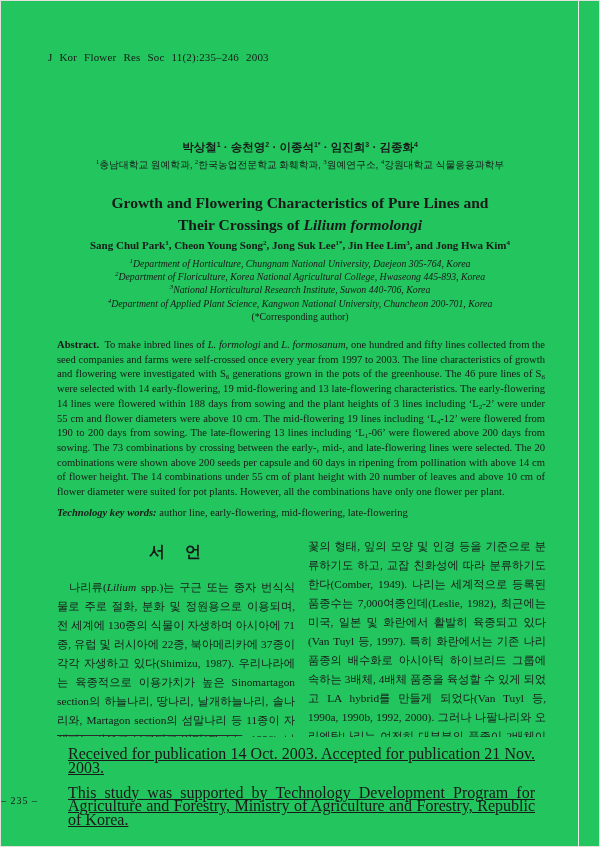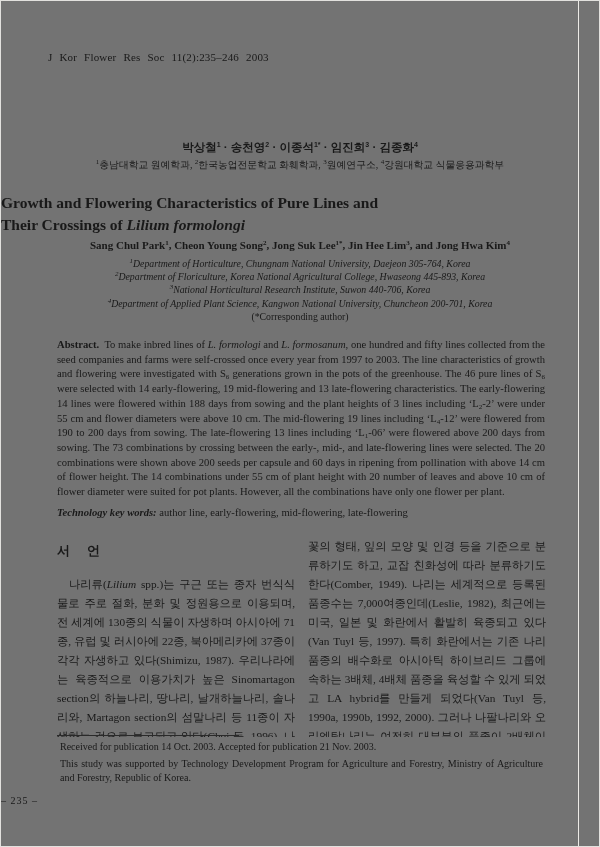--- a/index.html
+++ b/index.html
@@ -1,47 +1,47 @@
 <!DOCTYPE html>
 <html><head>
 <meta charset="utf-8">
 <style>
   html,body{margin:0;padding:0;background:#f1f0ee;}
   .page{
     position:relative;width:600px;height:847px;margin:0 auto;
-    background:#737373;border:1px solid #e2e1de;box-sizing:border-box;
+    background:#22c55e;border:1px solid #e2e1de;box-sizing:border-box;
     overflow:hidden;color:#191919;
     font-family:"Liberation Serif","DejaVu Serif",serif;
   }
   .page::after{content:"";position:absolute;top:0;right:20px;bottom:0;width:1px;background:#eceae6;}
   .journal-header{position:absolute;top:50px;left:47px;font-size:11px;word-spacing:4px;letter-spacing:.2px;}
   .kr-title{position:absolute;top:103px;left:0;width:100%;margin:0;text-align:center;
     font-family:"Liberation Sans","DejaVu Sans",sans-serif;font-size:17.5px;font-weight:bold;letter-spacing:1px;}
   .kr-authors{position:absolute;top:139px;left:0;width:100%;text-align:center;
     font-family:"Liberation Sans","DejaVu Sans",sans-serif;font-size:11.5px;font-weight:bold;}
   .kr-affils{position:absolute;top:158px;left:0;width:100%;text-align:center;font-size:9.8px;}
-  .en-title{position:absolute;top:191px;left:0;width:100%;margin:0;
+  .en-title{position:absolute;top:191px;left:0;width:100%;margin:0;text-align:center;
     font-size:15.5px;font-weight:bold;line-height:1.42;}
   .en-authors{position:absolute;top:238px;left:0;width:100%;text-align:center;font-size:11px;font-weight:bold;}
   .affil-lines{position:absolute;top:256px;left:0;width:100%;text-align:center;
     font-size:9.8px;font-style:italic;line-height:13.2px;}
   .affil.corresponding{font-style:normal;}
   .abstract{position:absolute;top:337px;left:56px;width:488px;margin:0;
     font-size:10.6px;line-height:14.7px;text-align:justify;}
   .keywords{position:absolute;top:506px;left:56px;width:488px;margin:0;font-size:10.6px;}
   .columns{position:absolute;top:536px;left:56px;width:489px;height:200px;
     display:flex;gap:13px;overflow:hidden;}
   .col{width:238px;}
-  .section-heading{margin:5px 0 15px;text-align:left;font-size:13px;font-weight:bold;
+  .section-heading{margin:5px 0 15px;text-align:center;font-size:16px;font-weight:bold;
     font-family:"Liberation Sans","DejaVu Sans",sans-serif;letter-spacing:2px;}
   .body-par{margin:0;font-size:11.3px;line-height:19px;text-align:justify;}
   .indent{text-indent:12px;}
   .footnote{position:absolute;top:734px;left:56px;width:489px;}
   .footnote-rule{width:182px;height:0;border-top:1px solid #2a2a2a;margin-bottom:4px;}
-  .footnote-line{margin:3px;font-size:10px;line-height:13.8px;text-align:justify;}
+  .footnote-line{margin:11px;font-size:16px;line-height:13.8px;text-align:justify;text-decoration:underline;}
   .page-number{position:absolute;top:794px;left:0;width:100%;text-align:left;font-size:10px;letter-spacing:1px;}
   .run-b{font-weight:bold;}
   .run-i{font-style:italic;}
   .run-bi{font-weight:bold;font-style:italic;}
   sup,sub{font-size:7px;line-height:0;}
   sup{vertical-align:4px;}
   sub{vertical-align:-2px;}
 </style>
 </head>
 <body>

